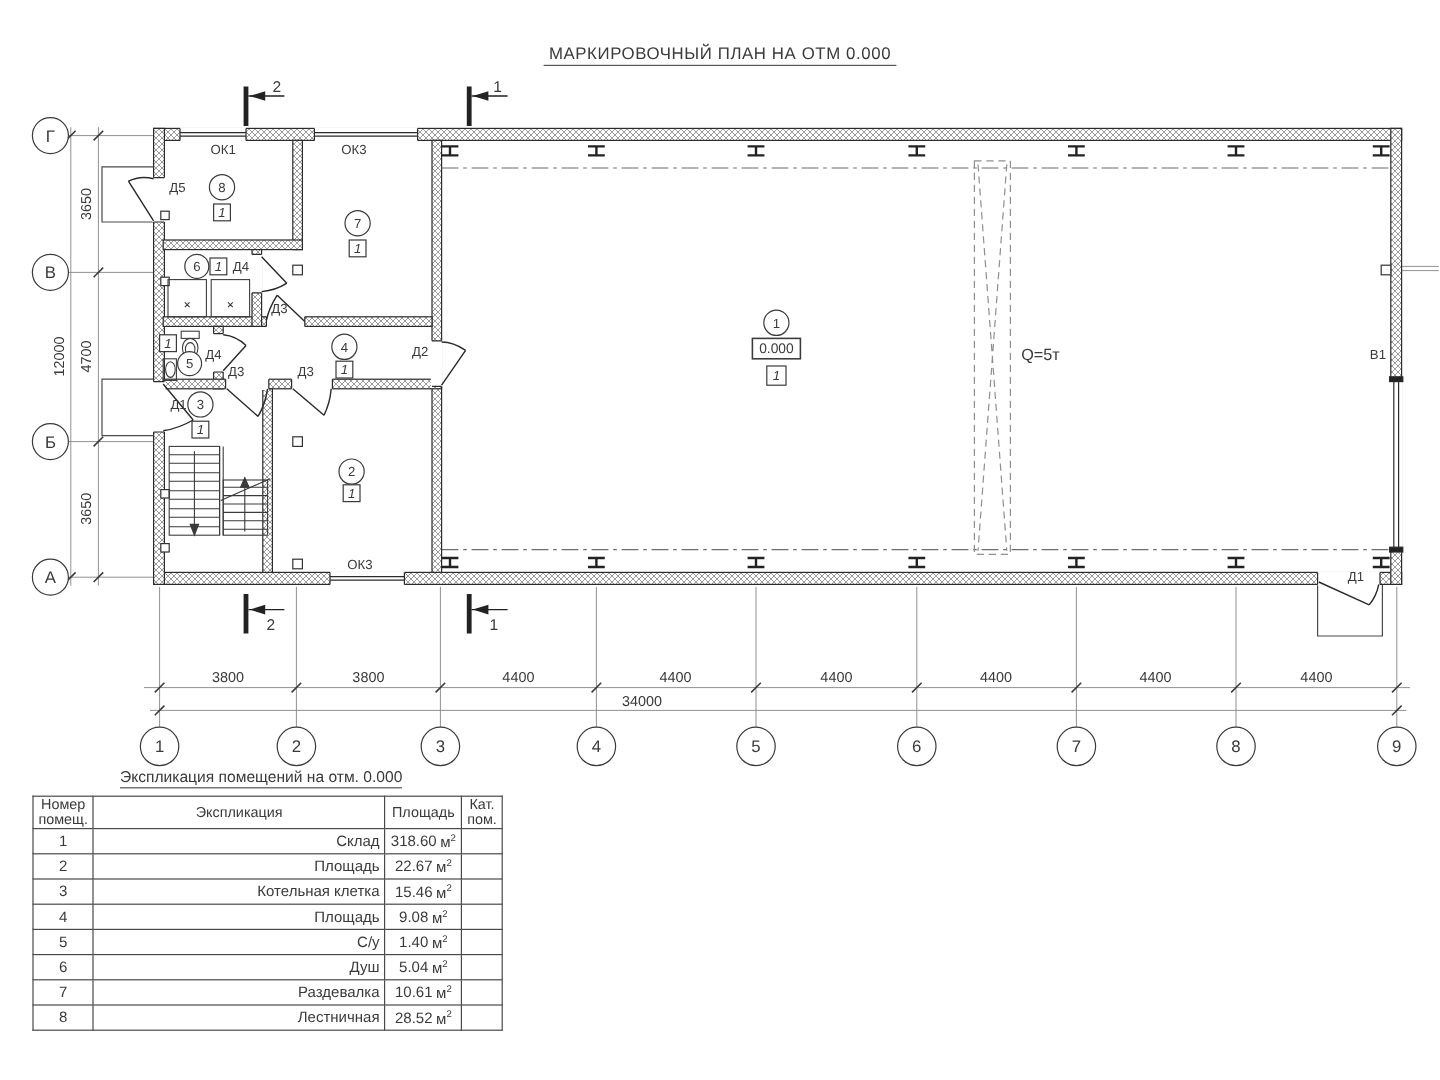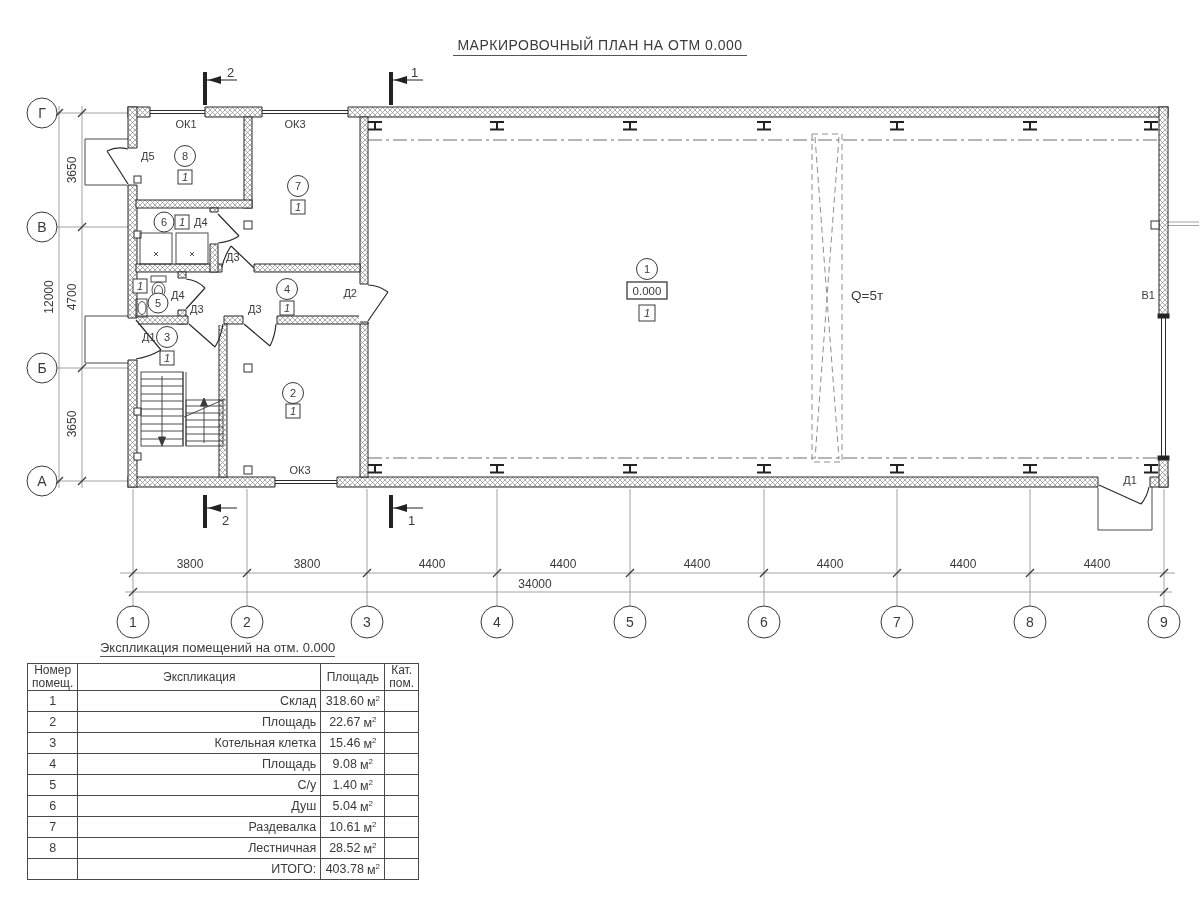--- a/index.html
+++ b/index.html
@@ -350,22 +350,16 @@
       <td class="c-name">Раздевалка</td>
       <td class="c-area"><span>10.61</span><span class="unit"><span>м</span><sup>2</sup></span></td>
       <td class="c-cat"></td>
     </tr>
     <tr>
       <td class="c-num">8</td>
       <td class="c-name">Лестничная</td>
       <td class="c-area"><span>28.52</span><span class="unit"><span>м</span><sup>2</sup></span></td>
       <td class="c-cat"></td>
     </tr>
-    <tr>
-      <td class="c-num"></td>
-      <td class="c-name tot">ИТОГО:</td>
-      <td class="c-area"><span>403.78</span><span class="unit"><span>м</span><sup>2</sup></span></td>
-      <td class="c-cat"></td>
-    </tr>
   </tbody>
     </table>
 
 </div>
 
 </body></html>

